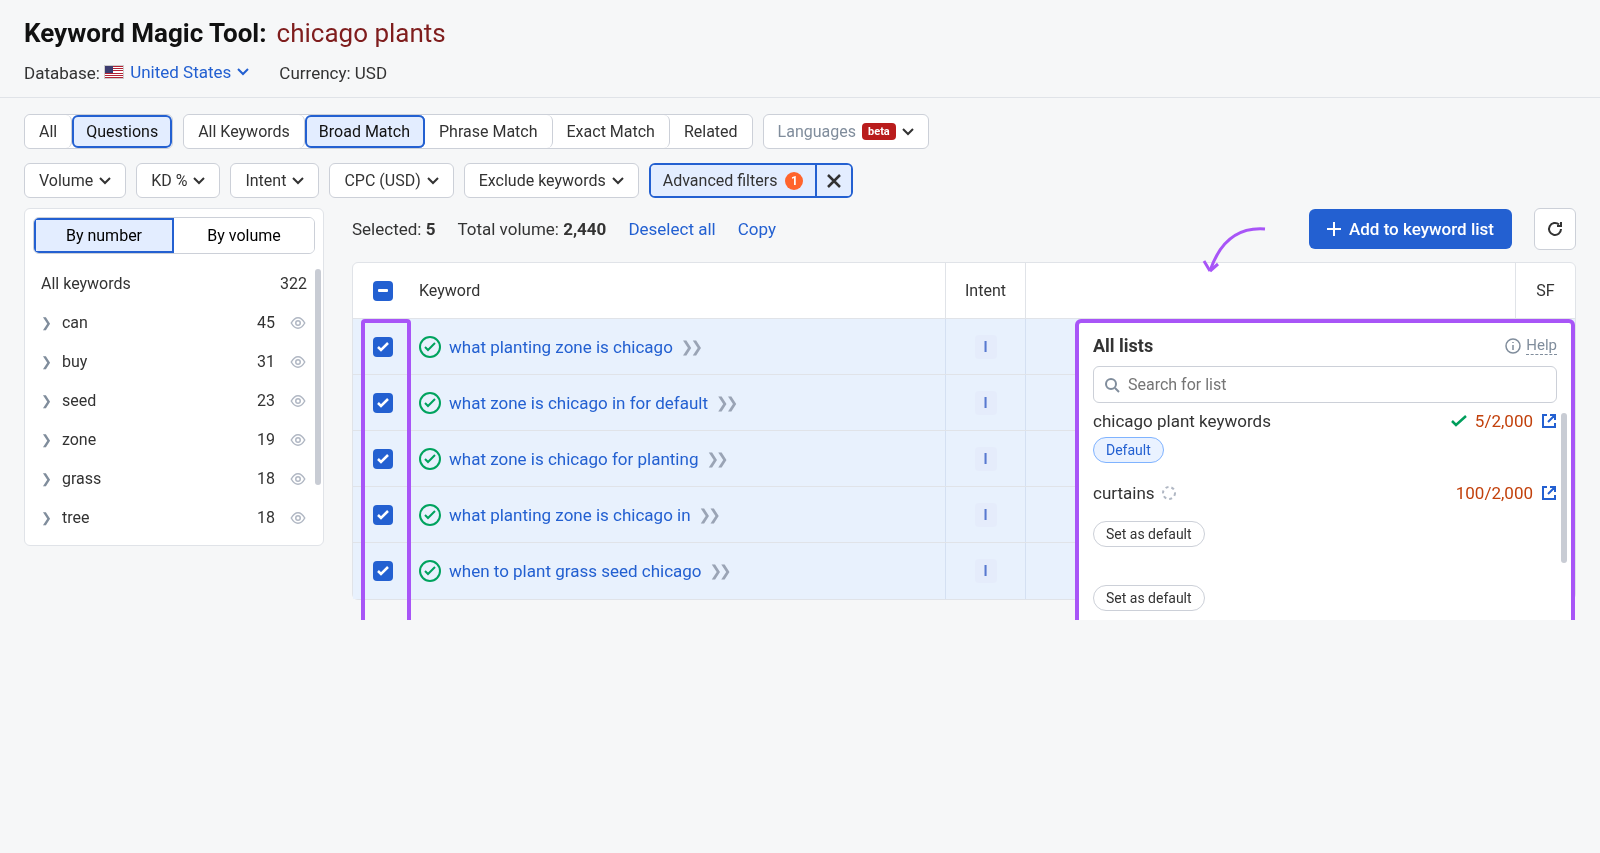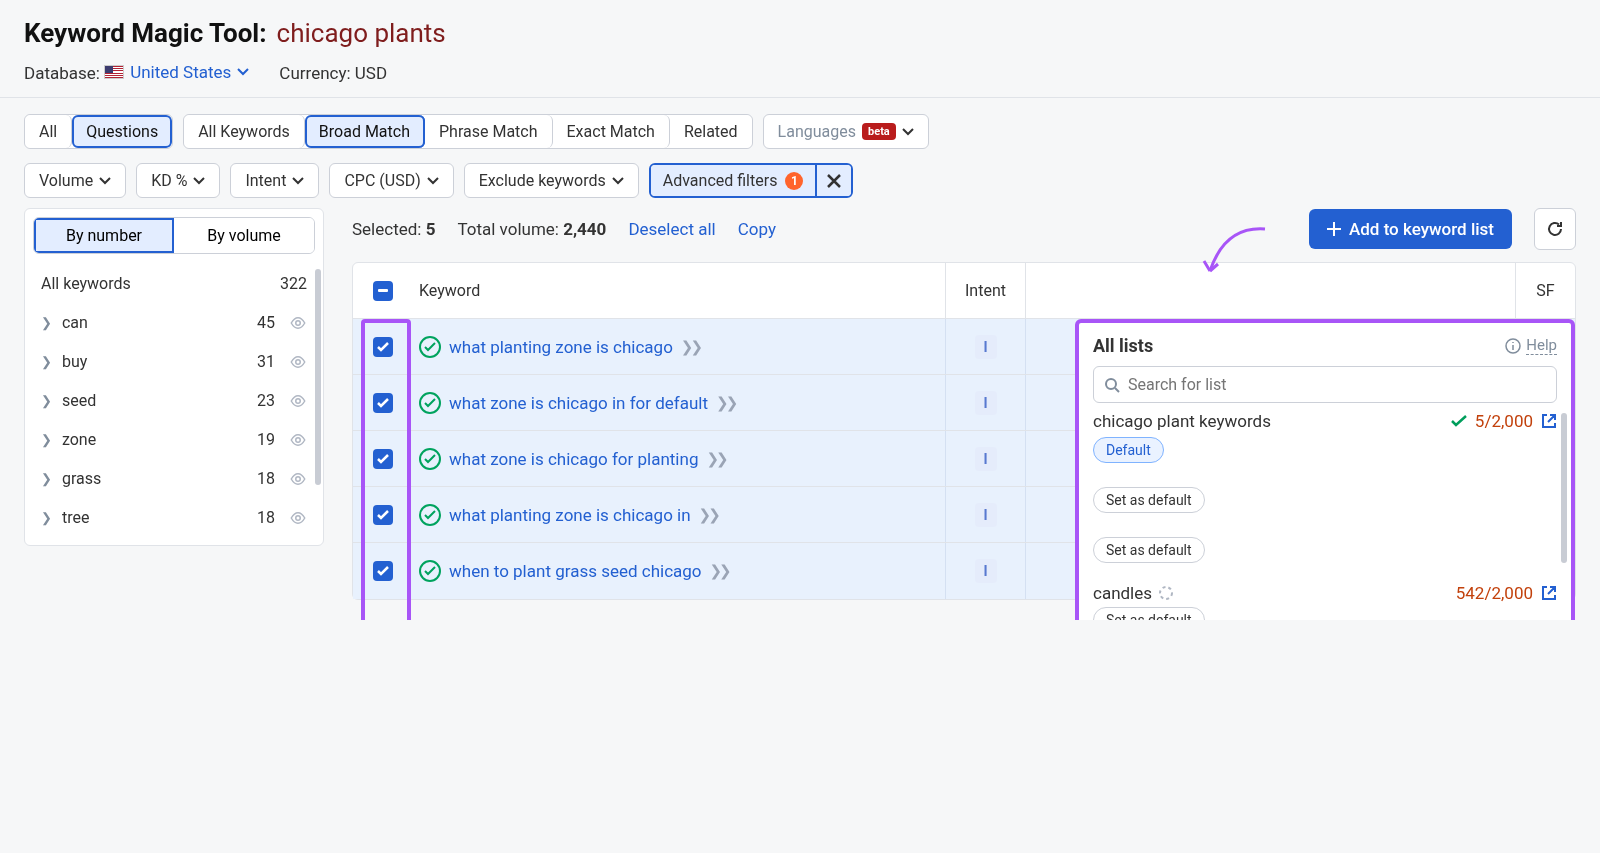--- a/index.html
+++ b/index.html
@@ -77,21 +77,21 @@
 .popup-title{font-weight:700;font-size:18px}
 .help{display:flex;align-items:center;gap:5px;color:#808d9c;font-size:15px}
 .help-text{border-bottom:1px dashed #808d9c}
 .search-box{display:flex;align-items:center;gap:8px;border:1px solid #ccd0d8;border-radius:6px;padding:8px 10px;margin-bottom:0}
 .search-box input{border:none;outline:none;flex:1;font-size:16px;color:#333;background:transparent}
 .list-item{padding:8px 0 12px;}
 .list-item-top{display:flex;align-items:center;justify-content:space-between;gap:8px}
 .list-name{font-size:17px;color:#333;display:flex;align-items:center;gap:6px}
 .list-right{display:flex;align-items:center;gap:8px;color:#c2410c;font-size:17px}
 .default-tag{display:inline-block;border:1px solid #7fb3ff;background:#eaf2ff;color:#2360d1;border-radius:16px;padding:4px 12px;font-size:14px;margin-top:6px}
-.set-default{display:inline-block;border:1px solid #ccd0d8;background:white;color:#333;border-radius:16px;padding:4px 12px;font-size:14px;margin-top:4px;cursor:pointer}
+.set-default{display:inline-block;border:1px solid #ccd0d8;background:white;color:#333;border-radius:16px;padding:4px 12px;font-size:14px;margin-top:18px;cursor:pointer}
 svg{display:block}
 </style>
 </head>
 <body>
 
 <div class="header">
   <div class="title-row">
     <span class="title">Keyword Magic Tool:</span>
     <span class="title-kw">chicago plants</span>
   </div>
@@ -457,21 +457,31 @@
                 <span class="list-right">
                   <svg width="16" height="12" viewBox="0 0 16 12">
                     <path d="M1 6l4 4 10-9" stroke="#009e5c" stroke-width="2.5" fill="none"></path>
                   </svg>
                   <span>5/2,000</span>
                   <svg width="16" height="16" viewBox="0 0 16 16">
                     <path d="M6 2H2v12h12v-4M9 2h5v5M14 2L7 9" stroke="#2360d1" stroke-width="2" fill="none"></path>
                   </svg>
                 </span>
               </div><span class="default-tag">Default</span></div>
-            <div class="list-item"><button class="set-default">Set as default</button></div>
+            <div class="list-item"><div class="list-item-top">
+                <span class="list-name">curtains <svg width="16" height="16" viewBox="0 0 16 16">
+                    <circle cx="8" cy="8" r="6" stroke="#b0b7c3" stroke-width="2" fill="none" stroke-dasharray="3 3"></circle>
+                  </svg></span>
+                <span class="list-right">
+                  <span>100/2,000</span>
+                  <svg width="16" height="16" viewBox="0 0 16 16">
+                    <path d="M6 2H2v12h12v-4M9 2h5v5M14 2L7 9" stroke="#2360d1" stroke-width="2" fill="none"></path>
+                  </svg>
+                </span>
+              </div><button class="set-default">Set as default</button></div>
             <div class="list-item"><button class="set-default">Set as default</button></div>
             <div class="list-item"><div class="list-item-top">
                 <span class="list-name">candles <svg width="16" height="16" viewBox="0 0 16 16">
                     <circle cx="8" cy="8" r="6" stroke="#b0b7c3" stroke-width="2" fill="none" stroke-dasharray="3 3"></circle>
                   </svg></span>
                 <span class="list-right">
                   <span>542/2,000</span>
                   <svg width="16" height="16" viewBox="0 0 16 16">
                     <path d="M6 2H2v12h12v-4M9 2h5v5M14 2L7 9" stroke="#2360d1" stroke-width="2" fill="none"></path>
                   </svg>

